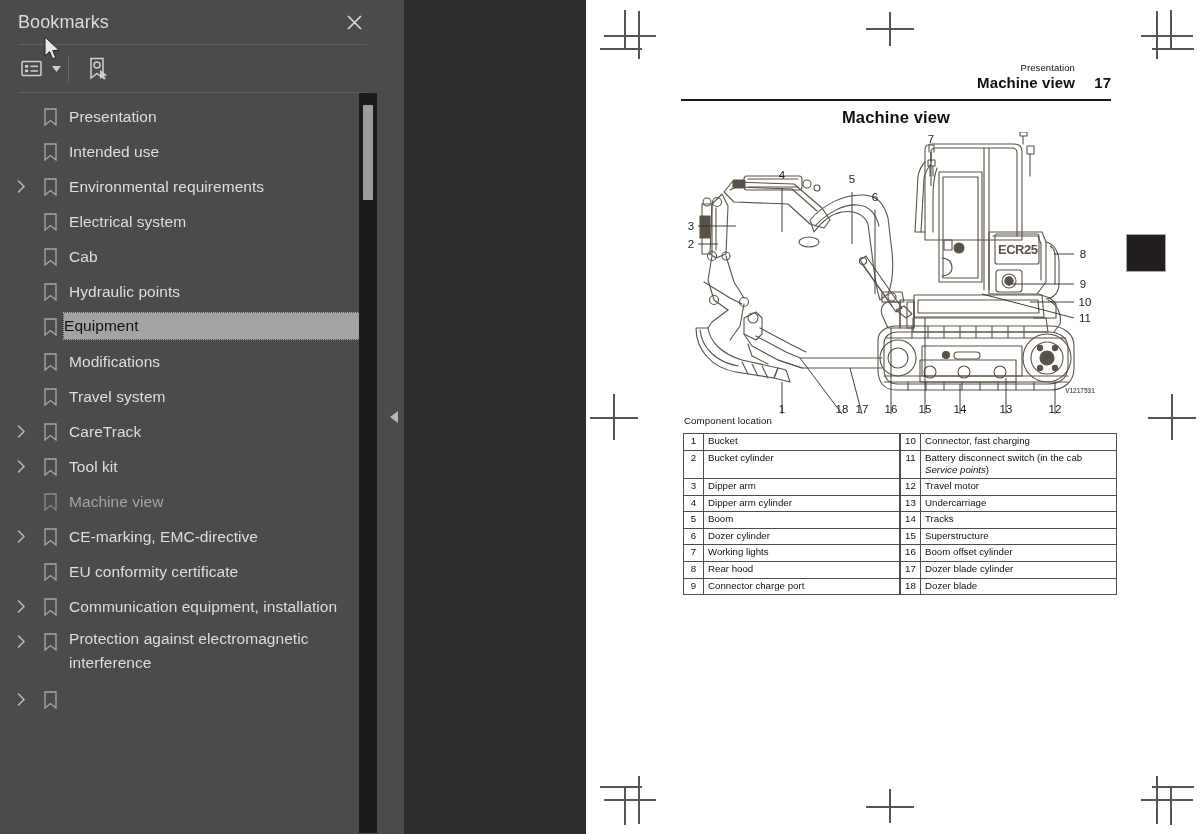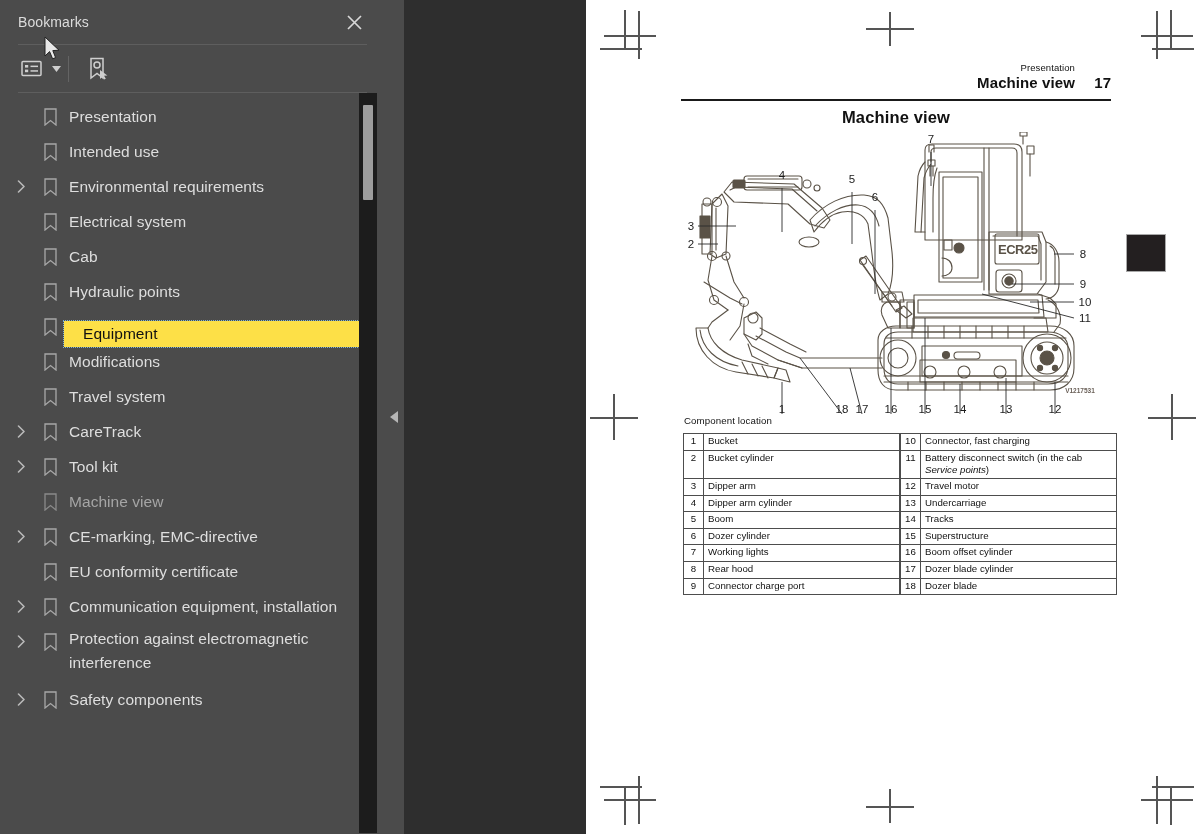--- a/index.html
+++ b/index.html
@@ -18,21 +18,21 @@
     background: #4b4b4b;
     display: flex; flex-direction: column;
   }
   #sb-header {
     height: 44px; flex: 0 0 44px;
     display: flex; align-items: center;
     padding: 0 16px 0 18px;
     position: relative;
   }
   #sb-title {
-    font-size: 14px; color: #dcdcdc; letter-spacing: .1px;
+    font-size: 18px; color: #dcdcdc; letter-spacing: .1px;
     flex: 1 1 auto;
   }
   #sb-close {
     width: 26px; height: 26px;
     display: flex; align-items: center; justify-content: center;
     color: #d8d8d8; cursor: pointer;
   }
   #sb-close svg { display:block; }
   #sb-divider-top {
     height: 1px; background: #5e5e5e; margin: 0 16px 0 18px;
@@ -81,27 +81,27 @@
   .bm-label {
     font-size: 15.5px;
     color: #dedede;
     line-height: 35px;
     padding-left: 5px;
     white-space: pre-wrap;
     letter-spacing: .05px;
   }
   .bm-row.tall .bm-label { line-height: 24px; padding-top: 3px; }
   .bm-row.selected .bm-label {
-    background: #fde047;
+    background: #a3a3a3;
     color: #111;
     display: inline-block;
     width: 297px;
     line-height: 26px;
-    margin-top: 12px;
-    padding-left: 19px;
+    margin-top: 4px;
+    padding-left: 0;
     outline: 1px dotted #7fb4d4;
   }
   .bm-row.dim .bm-label { color: #a5a5a5; }
   .bm-row.dim .bm-icon { color: #8a8a8a; }
 
   
   #sb-scroll {
     position: absolute; right: 6px; top: 0;
     width: 18px; height: 740px;
     background: #1c1c1c;
@@ -481,21 +481,20 @@
             <div class="bm-twisty">
               <svg width="9" height="13" viewBox="0 0 9 13">
                 <path d="M1.5 1 L7 6.5 L1.5 12" stroke="currentColor" stroke-width="1.6" fill="none" stroke-linecap="round" stroke-linejoin="round"></path>
               </svg>
             </div>
             <div class="bm-icon">
               <svg width="13" height="18" viewBox="0 0 13 18">
                 <path d="M1 1 H12 V17 L6.5 12.6 L1 17 Z" fill="none" stroke="currentColor" stroke-width="1.3"></path>
               </svg>
             </div>
-            <span class="bm-label">Safety components</span>
           </div>
         </div>
       <div id="sb-scroll">
         <div id="sb-thumb"></div>
       </div>
     </div>
   </div>
 
   <div id="gutter"></div>
   <div id="collapse-handle">

